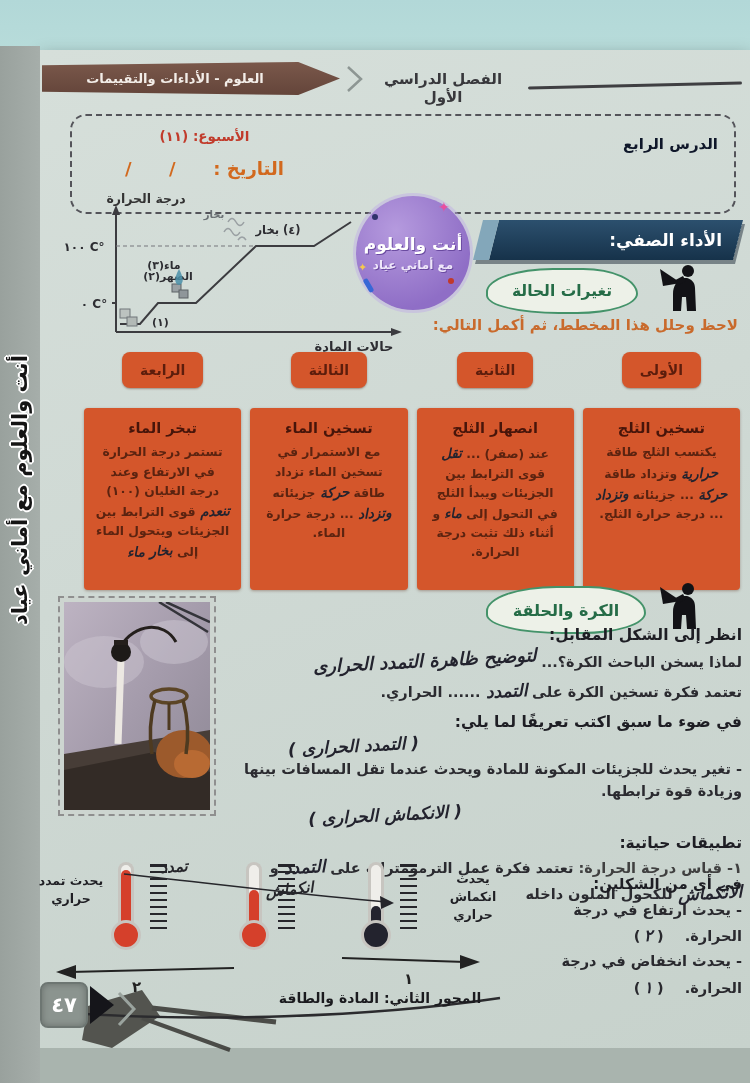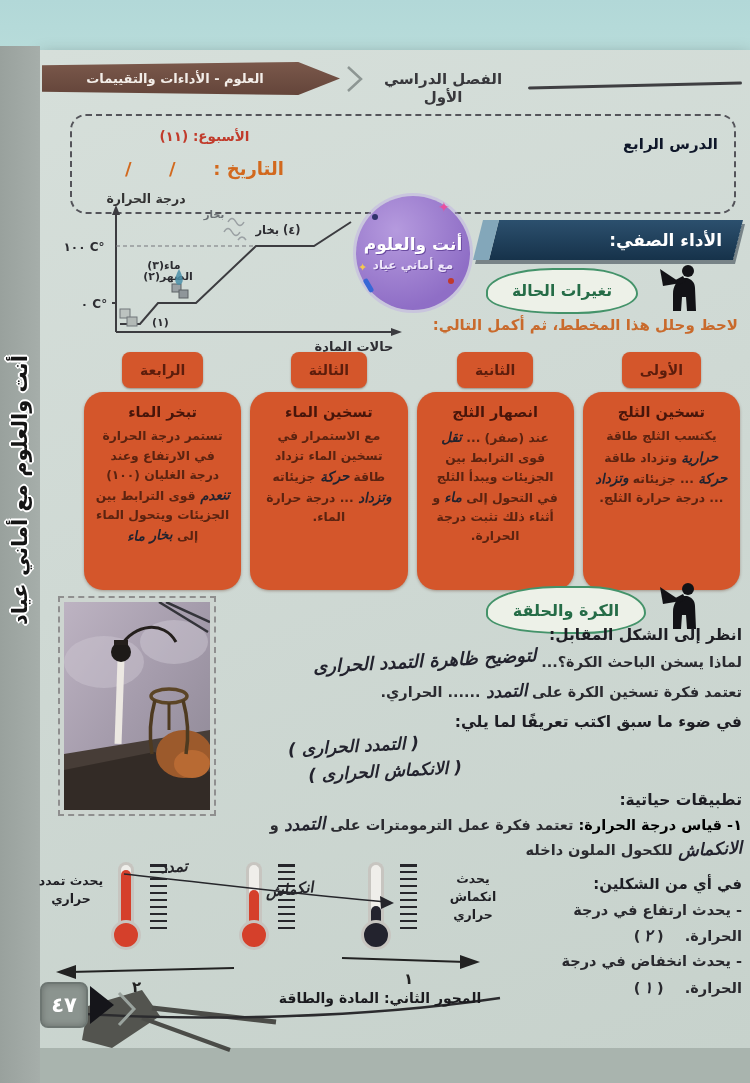--- a/index.html
+++ b/index.html
@@ -68,38 +68,38 @@
   .cloud2 { left:486px; top:586px; width:160px; height:48px; font-size:16px; }
   .person1 { left:652px; top:262px; } .person2 { left:652px; top:580px; }
   .instruction { left:400px; top:316px; width:338px; direction:rtl; text-align:right;
                  color:#c96a2c; font-size:15px; font-weight:bold; }
 
   
   .cards { left:84px; top:352px; width:656px; height:238px; display:flex; direction:rtl; gap:9px; }
   .card { flex:1; display:flex; flex-direction:column; }
   .card-tab { align-self:center; background:#d4562b; color:#5c1d0c; font-size:14px; font-weight:bold;
               padding:10px 18px; border-radius:8px; box-shadow:0 1px 2px rgba(80,30,10,.4); }
-  .card-body { margin-top:4px; flex:1; background:#d4562b; border-radius:19px; padding:9px 10px;
+  .card-body { margin-top:20px; flex:1; background:#d4562b; border-radius:4px; padding:9px 10px;
                text-align:center; color:#5b2310; font-weight:bold; font-size:12.3px; line-height:1.55;
                direction:rtl; box-shadow:0 1px 3px rgba(80,30,10,.35); }
   .card-title { display:block; font-size:14.5px; color:#47150a; margin-bottom:4px; }
 
   .hw { color:#23232e; font-style:italic; font-weight:bold; display:inline-block; transform:rotate(-3deg); }
   .card-body .hw { font-size:13.5px; }
 
   
   .photo { left:58px; top:596px; width:158px; height:220px; border:2px dashed #8f8f8f; padding:4px; background:#cdd5d0; }
   .br-text { left:218px; top:626px; width:524px; direction:rtl; color:#2b2b30; }
   .br-text > div { text-align:right; }
   .t-bold { font-size:15.5px; font-weight:bold; color:#1e1e24; margin-bottom:3px; }
   .t-line { font-size:14.5px; font-weight:bold; line-height:1.5; }
   .t-line .hw { font-size:17px; }
   .ans-left { text-align:left !important; padding-left:70px; }
   .ans-left .hw { font-size:17px; }
-  .red-label { color:#000000; }
+  .red-label { color:#404040; }
 
   
   .thermo-fig { left:36px; top:858px; width:480px; height:140px; }
   .thermo-label { position:absolute; width:66px; text-align:center; font-size:12.5px; font-weight:bold;
                   color:#1f1f24; line-height:1.45; direction:rtl; }
   .thermo { position:absolute; width:64px; height:112px; top:4px; }
   .tube { position:absolute; left:10px; top:0; width:16px; height:64px; background:#efeeea;
           border:3px solid #c7c5c0; border-bottom:none; border-radius:10px 10px 0 0; overflow:visible; }
   .mercury { position:absolute; left:0; right:0; bottom:-2px; border-radius:5px 5px 0 0; }
   .bulb { position:absolute; left:3px; top:58px; width:30px; height:30px; border-radius:50%; border:3px solid #c7c5c0; }
@@ -308,20 +308,21 @@
   </div>
   <div class="t-line" style="margin-top:5px;">
     <span>تعتمد فكرة تسخين الكرة على</span>
     <span class="hw">التمدد</span>
     <span>...... الحراري.</span>
   </div>
   <div class="t-bold" style="margin-top:8px;">في ضوء ما سبق اكتب تعريفًا لما يلي:</div>
   <div class="t-line ans-left">
     <span class="hw">( التمدد الحرارى )</span>
   </div>
+  <div class="t-line">- تغير يحدث للجزيئات المكونة للمادة ويحدث عندما تقل المسافات بينها وزيادة قوة ترابطها.</div>
   <div class="t-line ans-left" style="padding-left:90px;">
     <span class="hw">( الانكماش الحرارى )</span>
   </div>
   <div class="t-bold" style="margin-top:6px;">تطبيقات حياتية:</div>
   <div class="t-line">
     <span class="red-label">١- قياس درجة الحرارة:</span>
     <span>تعتمد فكرة عمل الترمومترات على</span>
     <span class="hw">التمدد</span>
     <span>و</span>
     <span class="hw">الانكماش</span>

